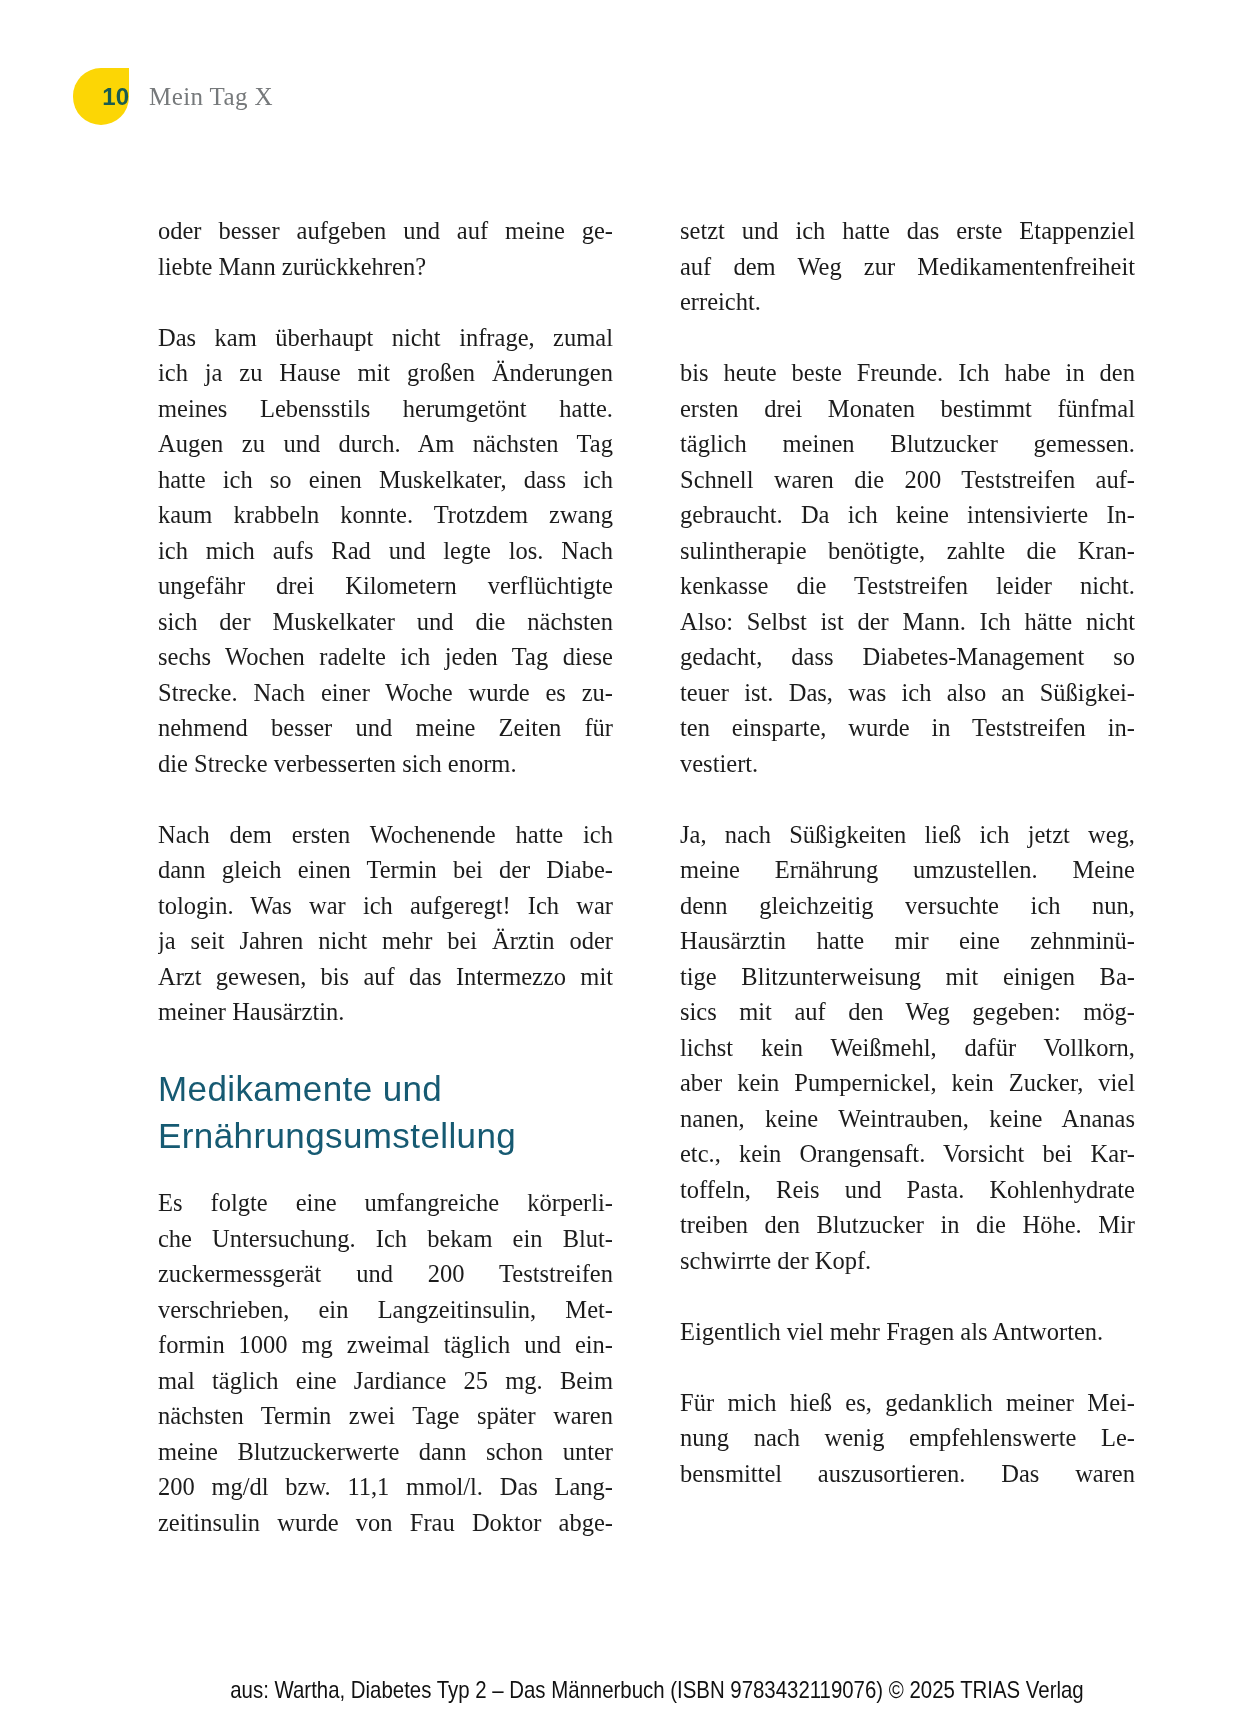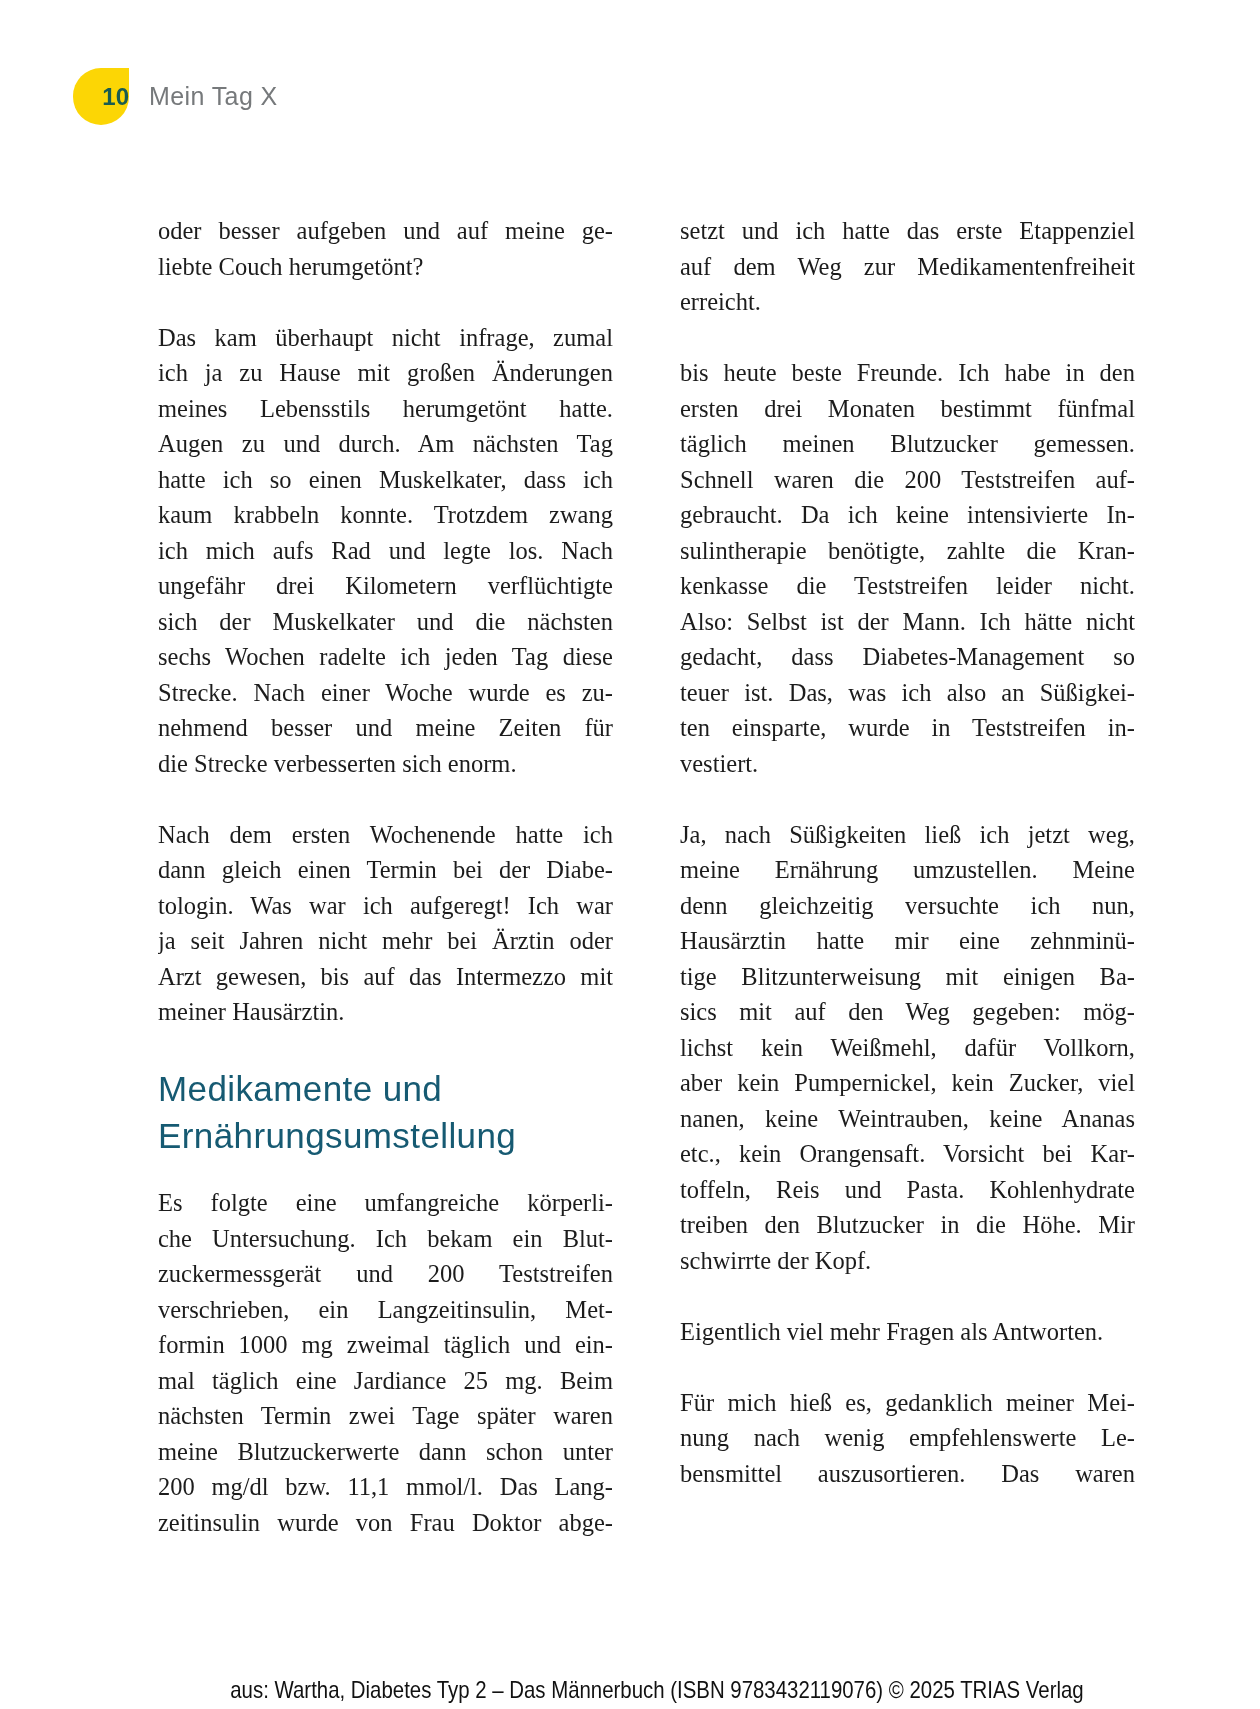--- a/index.html
+++ b/index.html
@@ -29,21 +29,21 @@
     display: flex;
     align-items: center;
     justify-content: flex-end;
     font-family: "Liberation Sans", sans-serif;
     font-weight: 700;
     font-size: 24px;
     color: #1A5C50;
   }
   .chapter-title {
     margin-left: 20px;
-    font-family: Liberation Sans, sans-serif;
+    font-family: Liberation Serif, serif;
     font-size: 25px;
     letter-spacing: 0.4px;
     color: #76797B;
   }
 
   
   .columns {
     position: absolute;
     top: 213px;
     left: 158px;
@@ -100,21 +100,21 @@
     <div class="chapter-badge">
       <span>10</span>
     </div>
     <div class="chapter-title">Mein Tag X</div>
   </div>
 
   <div class="columns">
     <div class="col">
         <div class="para">
           <div class="line">oder besser aufgeben und auf meine ge-</div>
-          <div class="line last">liebte Couch herumgetönt?</div>
+          <div class="line last">liebte Mann zurückkehren?</div>
         </div>
         <div class="para">
           <div class="line">Das kam überhaupt nicht infrage, zumal</div>
           <div class="line">ich ja zu Hause mit großen Änderungen</div>
           <div class="line">meines Lebensstils herumgetönt hatte.</div>
           <div class="line">Augen zu und durch. Am nächsten Tag</div>
           <div class="line">hatte ich so einen Muskelkater, dass ich</div>
           <div class="line">kaum krabbeln konnte. Trotzdem zwang</div>
           <div class="line">ich mich aufs Rad und legte los. Nach</div>
           <div class="line">ungefähr drei Kilometern verflüchtigte</div>

